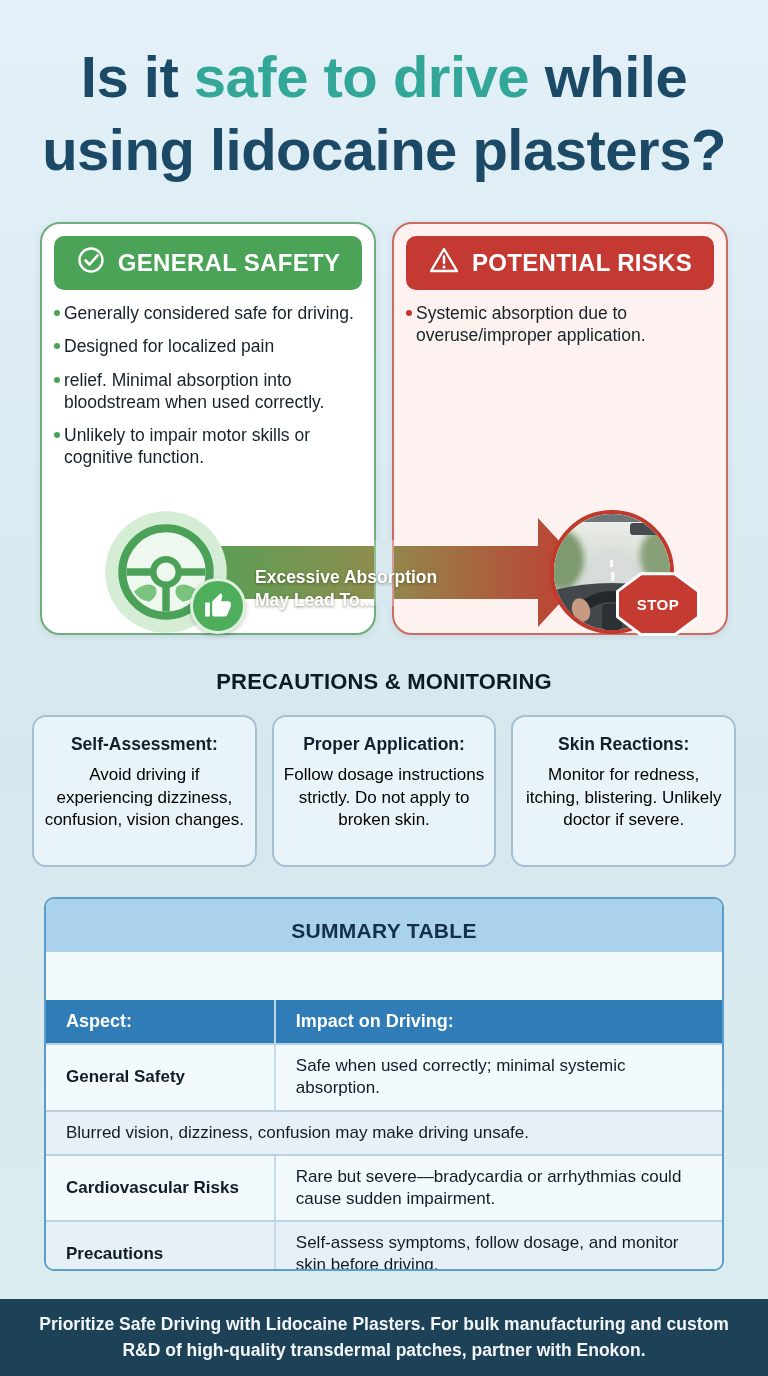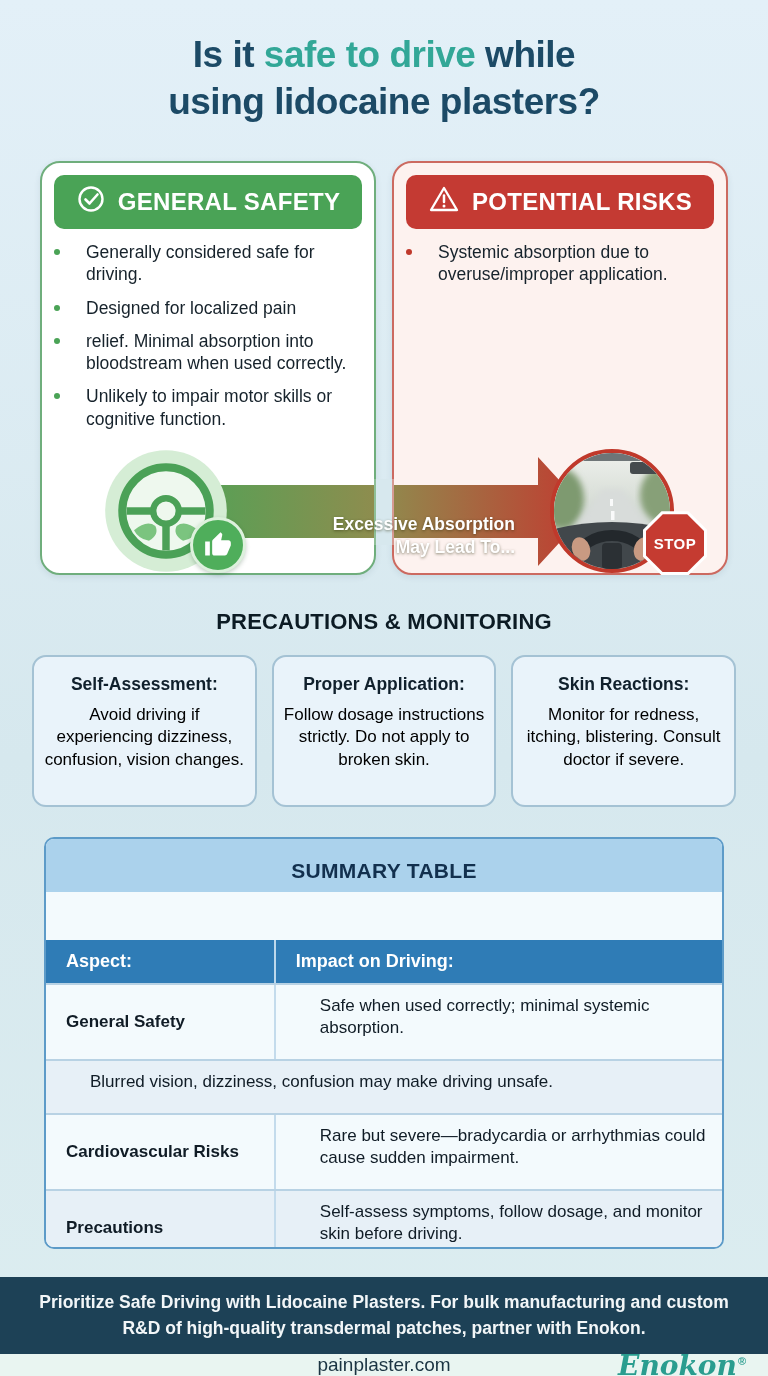--- a/index.html
+++ b/index.html
@@ -7,73 +7,73 @@
   body { font-family:"Liberation Sans", sans-serif; }
 
   .page {
     width:768px; height:1376px; position:relative; overflow:hidden;
     display:flex; flex-direction:column;
     background:linear-gradient(180deg,#e3f0f8 0%, #d6e8ee 55%, #dcedf0 100%);
   }
 
   
   .main-title {
-    margin:32px 28px 0; text-align:center;
-    font-size:37px; line-height:1.26; font-weight:bold;
+    margin:40px 28px 0; text-align:center;
+    font-size:58px; line-height:1.26; font-weight:bold;
     color:#1c4a66; letter-spacing:-0.5px;
   }
   .main-title .hl { color:#32a797; }
 
   
   .cards-row { position:relative; margin:36px 40px 0; height:432px; }
   .card {
     position:absolute; top:0; bottom:0; width:336px; border-radius:20px;
     box-shadow:0 2px 6px rgba(40,70,90,.10);
   }
   .card.safety { left:0;  background:#ffffff; border:2px solid #6fae7c; }
   .card.risks  { right:0; background:#fdf2ef; border:2px solid #cc6a60; }
   .card-header {
     margin:12px; height:54px; border-radius:10px;
     display:flex; align-items:center; justify-content:center; gap:12px;
     color:#fff; font-weight:bold; font-size:24px; letter-spacing:.3px;
   }
   .safety .card-header { background:#4aa356; }
   .risks  .card-header { background:#c43a33; }
   .bullets { list-style:none; margin:12px 14px 0 12px; }
-  .bullets li { display:flex; gap:26px; font-size:17.5px; line-height:1.27; color:#16222b; margin-bottom:11px; }
+  .bullets li { display:flex; gap:4px; font-size:17.5px; line-height:1.27; color:#16222b; margin-bottom:11px; }
   .dot { flex:0 0 auto; width:6px; height:6px; border-radius:50%; margin-top:8px; }
   .safety .dot { background:#4aa356; }
   .risks  .dot { background:#c0392b; }
 
   
   .arrow-svg { position:absolute; left:130px; top:293px; width:420px; height:115px; z-index:1; }
   .gap-strip {
     position:absolute; left:334px; top:318px; width:20px; height:66px; z-index:2;
     background:#d7e8ee; border-left:2px solid #8fbf97; border-right:2px solid #d69a92;
   }
   .arrow-label {
-    position:absolute; left:215px; top:352px; width:260px; z-index:3; text-align:right;
+    position:absolute; left:215px; top:344px; width:260px; z-index:3; text-align:left;
     color:#fff; font-weight:bold; font-size:17.5px; line-height:1.3;
     text-shadow:0 1px 3px rgba(45,45,12,.55);
   }
   .wheel-wrap { position:absolute; left:62px; top:286px; width:160px; height:140px; z-index:3; }
   .thumb-badge {
     position:absolute; left:88px; top:70px; width:56px; height:56px; border-radius:50%;
     background:#4fae5b; border:3px solid #ddf1dd; display:flex; align-items:center; justify-content:center;
     box-shadow:0 2px 4px rgba(30,70,40,.25);
   }
   .photo-wrap { position:absolute; left:510px; top:288px; width:130px; height:130px; z-index:3; }
   .photo-circle {
     width:124px; height:124px; border-radius:50%; border:4px solid #c0392b;
     overflow:hidden; background:#cfd5cf;
   }
   .stop-badge {
-    position:absolute; left:66px; top:62px; width:64px; height:64px; z-index:4;
+    position:absolute; left:66px; top:62px; width:84px; height:64px; z-index:4;
     clip-path:polygon(29% 0,71% 0,100% 29%,100% 71%,71% 100%,29% 100%,0 71%,0 29%);
-    background:#ffffff; padding:3px;margin-left:27px;
+    background:#ffffff; padding:3px;
   }
   .stop-inner {
     width:100%; height:100%;
     clip-path:polygon(29% 0,71% 0,100% 29%,100% 71%,71% 100%,29% 100%,0 71%,0 29%);
     background:#c53b31; display:flex; align-items:center; justify-content:center;
     color:#fff; font-weight:bold; font-size:15px; letter-spacing:.5px;
   }
 
   
   .prec-heading { margin-top:34px; text-align:center; font-size:22px; font-weight:bold; color:#0c1b24; letter-spacing:.2px; }
@@ -87,21 +87,21 @@
 
   
   .summary { margin:30px 44px 0; border:2px solid #5d9bc8; border-radius:10px; overflow:hidden; background:#f3fafd; }
   .summary-title { background:#abd2ec; color:#12304e; font-size:21px; font-weight:bold; text-align:center; padding:20px 0 9px; letter-spacing:.3px; }
   .thead { display:flex; background:#2f7cb6; color:#fff; font-weight:bold; font-size:18px;margin-top:48px; }
   .thead .c1 { width:34%; padding:11px 8px 11px 20px; border-right:2px solid #bcd8ec; }
   .thead .c2 { flex:1; padding:11px 14px 11px 20px; }
   .trow { display:flex; font-size:17px; color:#101c26; border-top:2px solid #b8d2e4; }
   .trow.alt { background:#e7f0f7; }
   .trow .c1 { width:34%; padding:10px 8px 10px 20px; font-weight:bold; border-right:2px solid #c3dbec; display:flex; align-items:center; }
-  .trow .c2 { flex:1; padding:10px 14px 20px 20px; line-height:1.3; display:flex; align-items:center;margin-left:24px; }
+  .trow .c2 { flex:1; padding:10px 14px 10px 20px; line-height:1.3; display:flex; align-items:center; }
 
   
   .banner {
     margin-top:28px; background:#1d4156; color:#f2f6f8; text-align:center;
     font-size:17.5px; font-weight:bold; line-height:1.45; padding:13px 26px;
   }
   .bottom { flex:1; background:#e9f5f1; position:relative; display:flex; align-items:center; justify-content:center; }
   .website { font-size:19px; color:#1b3442; }
   .brand-wrap {
     position:absolute; right:22px; top:50%; transform:translateY(-50%);
@@ -239,21 +239,21 @@
     <div class="prec-card">
       <div class="prec-title">Self-Assessment:</div>
       <div class="prec-body">Avoid driving if experiencing dizziness, confusion, vision changes.</div>
     </div>
     <div class="prec-card">
       <div class="prec-title">Proper Application:</div>
       <div class="prec-body">Follow dosage instructions strictly. Do not apply to broken skin.</div>
     </div>
     <div class="prec-card">
       <div class="prec-title">Skin Reactions:</div>
-      <div class="prec-body">Monitor for redness, itching, blistering. Consult doctor if severe.</div>
+      <div class="prec-body">Monitor for redness, itching, blistering. Unlikely doctor if severe.</div>
     </div>
   </div>
 
   <div class="summary">
     <div class="summary-title">SUMMARY TABLE</div>
     <div class="thead">
       <div class="c1">Aspect:</div>
       <div class="c2">Impact on Driving:</div>
     </div>
     <div class="trow">
@@ -267,18 +267,14 @@
       <div class="c1">Cardiovascular Risks</div>
       <div class="c2">Rare but severe—bradycardia or arrhythmias could cause sudden impairment.</div>
     </div>
     <div class="trow alt">
       <div class="c1">Precautions</div>
       <div class="c2">Self-assess symptoms, follow dosage, and monitor skin before driving.</div>
     </div>
   </div>
 
   <div class="banner">Prioritize Safe Driving with Lidocaine Plasters. For bulk manufacturing and custom R&amp;D of high-quality transdermal patches, partner with Enokon.</div>
-  <div class="bottom">
-    <span class="website">painplaster.com</span>
-    <span class="brand-wrap"><span>Enokon</span><span class="brand-reg">®</span></span>
-  </div>
 
 </div>
 
 </body></html>

